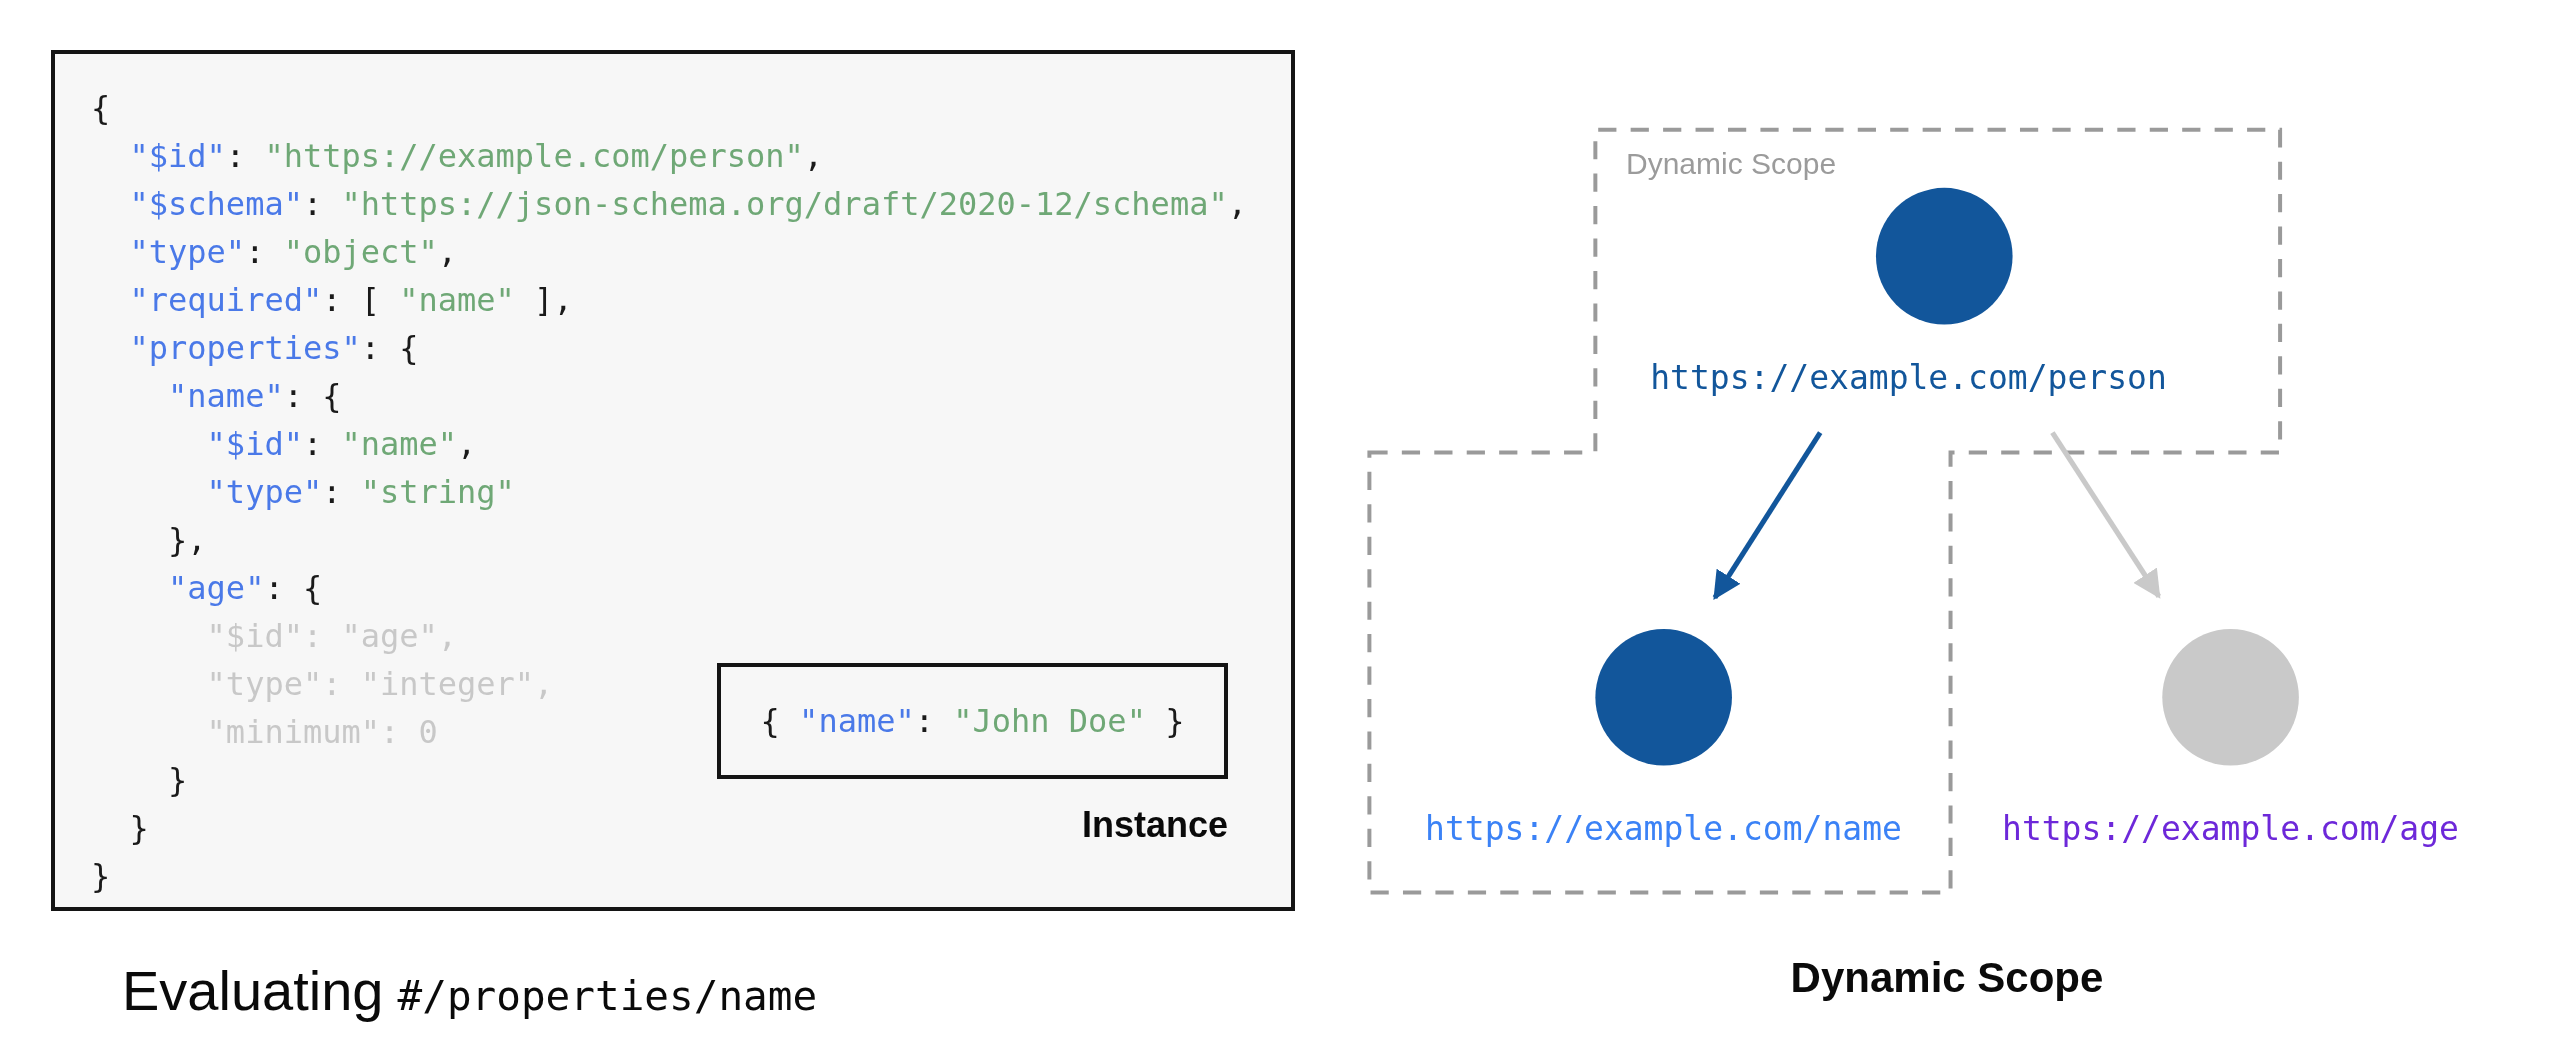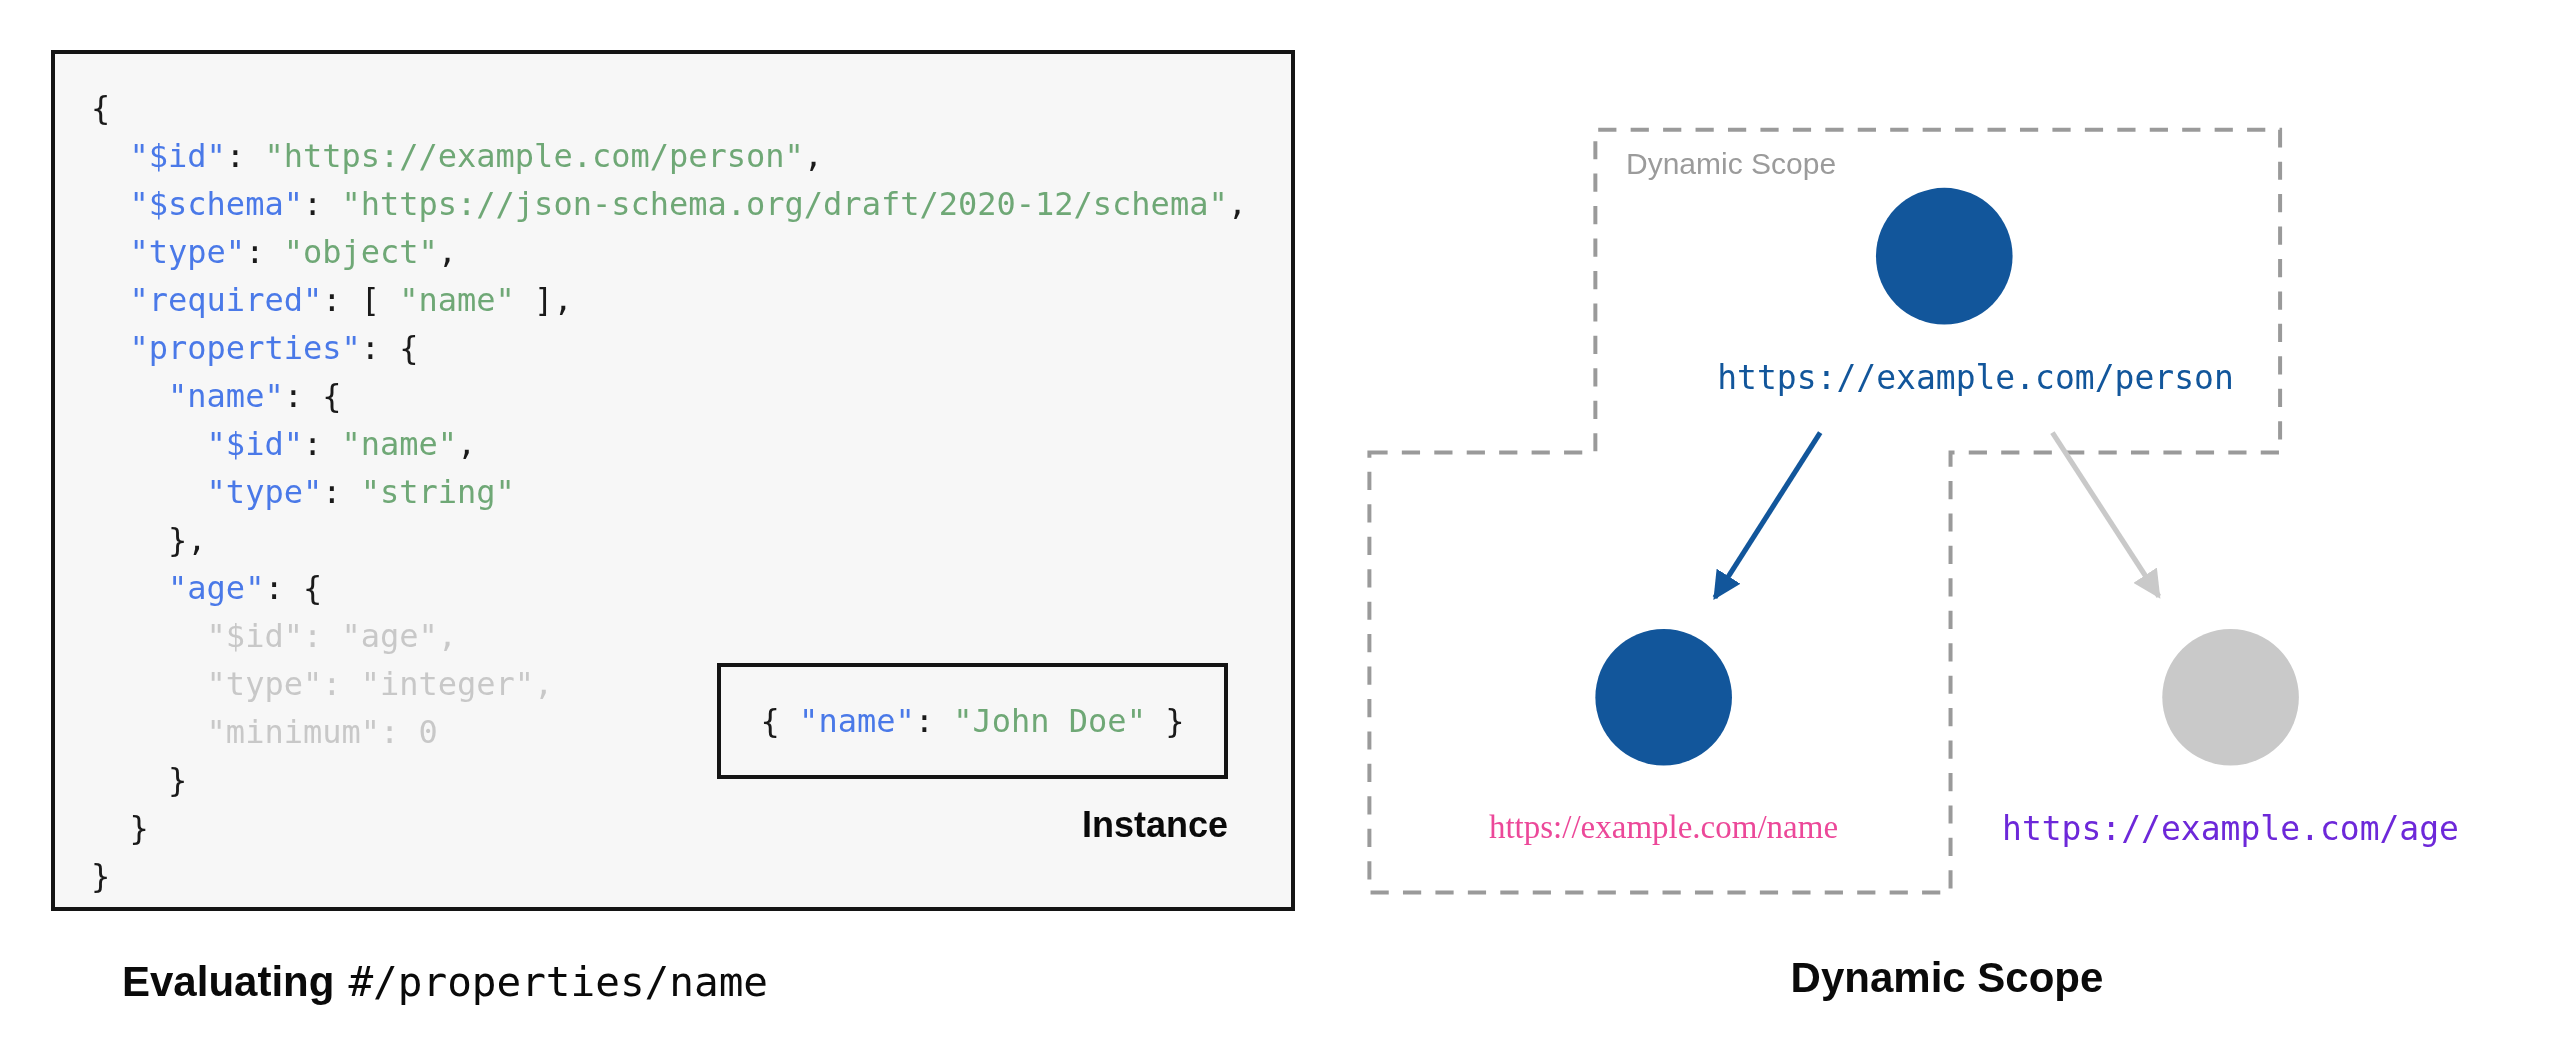--- a/index.html
+++ b/index.html
@@ -60,21 +60,21 @@
     color: #0a0a0a;
   }
 
   
   .left-caption {
     position: absolute;
     left: 122px; top: 958px;
     white-space: nowrap;
     color: #0a0a0a;
   }
-  .cap-bold { font-size: 42px; font-weight: bold; }
+  .cap-bold { font-size: 56px; font-weight: normal; }
   .cap-mono {
     font-family: "DejaVu Sans Mono", monospace;
     font-size: 41px;
     margin-left: 14px;
   }
   .right-caption {
     position: absolute;
     left: 1691px; top: 954px;
     width: 512px;
     text-align: center;
@@ -105,22 +105,22 @@
     white-space: nowrap;
   }
   .node-label {
     position: absolute;
     width: 535px;
     text-align: center;
     font-family: "DejaVu Sans Mono", monospace;
     font-size: 33px;
     white-space: nowrap;
   }
-  .label-person { left: 1708px; top: 358px;  color: #12569b; }
-  .label-name   { left: 1396px; top: 809px; color: #ec4899; font-family: Liberation Serif, serif; }
+  .label-person { left: 1641px; top: 358px;  color: #12569b; }
+  .label-name   { left: 1396px; top: 809px; color: #3b82f6; }
   .label-age    { left: 1963px; top: 809px; color: #6d28d9; }
 </style>
 </head>
 <body>
 
 <div class="canvas">
 
   <section class="schema-panel">
     <pre class="code"><div class="code-line"><span class="tok-p">{</span></div><div class="code-line"><span class="tok-p">  </span><span class="tok-k">"$id"</span><span class="tok-p">: </span><span class="tok-s">"https://example.com/person"</span><span class="tok-p">,</span></div><div class="code-line"><span class="tok-p">  </span><span class="tok-k">"$schema"</span><span class="tok-p">: </span><span class="tok-s">"https://json-schema.org/draft/2020-12/schema"</span><span class="tok-p">,</span></div><div class="code-line"><span class="tok-p">  </span><span class="tok-k">"type"</span><span class="tok-p">: </span><span class="tok-s">"object"</span><span class="tok-p">,</span></div><div class="code-line"><span class="tok-p">  </span><span class="tok-k">"required"</span><span class="tok-p">: [ </span><span class="tok-s">"name"</span><span class="tok-p"> ],</span></div><div class="code-line"><span class="tok-p">  </span><span class="tok-k">"properties"</span><span class="tok-p">: {</span></div><div class="code-line"><span class="tok-p">    </span><span class="tok-k">"name"</span><span class="tok-p">: {</span></div><div class="code-line"><span class="tok-p">      </span><span class="tok-k">"$id"</span><span class="tok-p">: </span><span class="tok-s">"name"</span><span class="tok-p">,</span></div><div class="code-line"><span class="tok-p">      </span><span class="tok-k">"type"</span><span class="tok-p">: </span><span class="tok-s">"string"</span></div><div class="code-line"><span class="tok-p">    },</span></div><div class="code-line"><span class="tok-p">    </span><span class="tok-k">"age"</span><span class="tok-p">: {</span></div><div class="code-line"><span class="tok-d">      "$id": "age",</span></div><div class="code-line"><span class="tok-d">      "type": "integer",</span></div><div class="code-line"><span class="tok-d">      "minimum": 0</span></div><div class="code-line"><span class="tok-p">    }</span></div><div class="code-line"><span class="tok-p">  }</span></div><div class="code-line"><span class="tok-p">}</span></div></pre>
 

